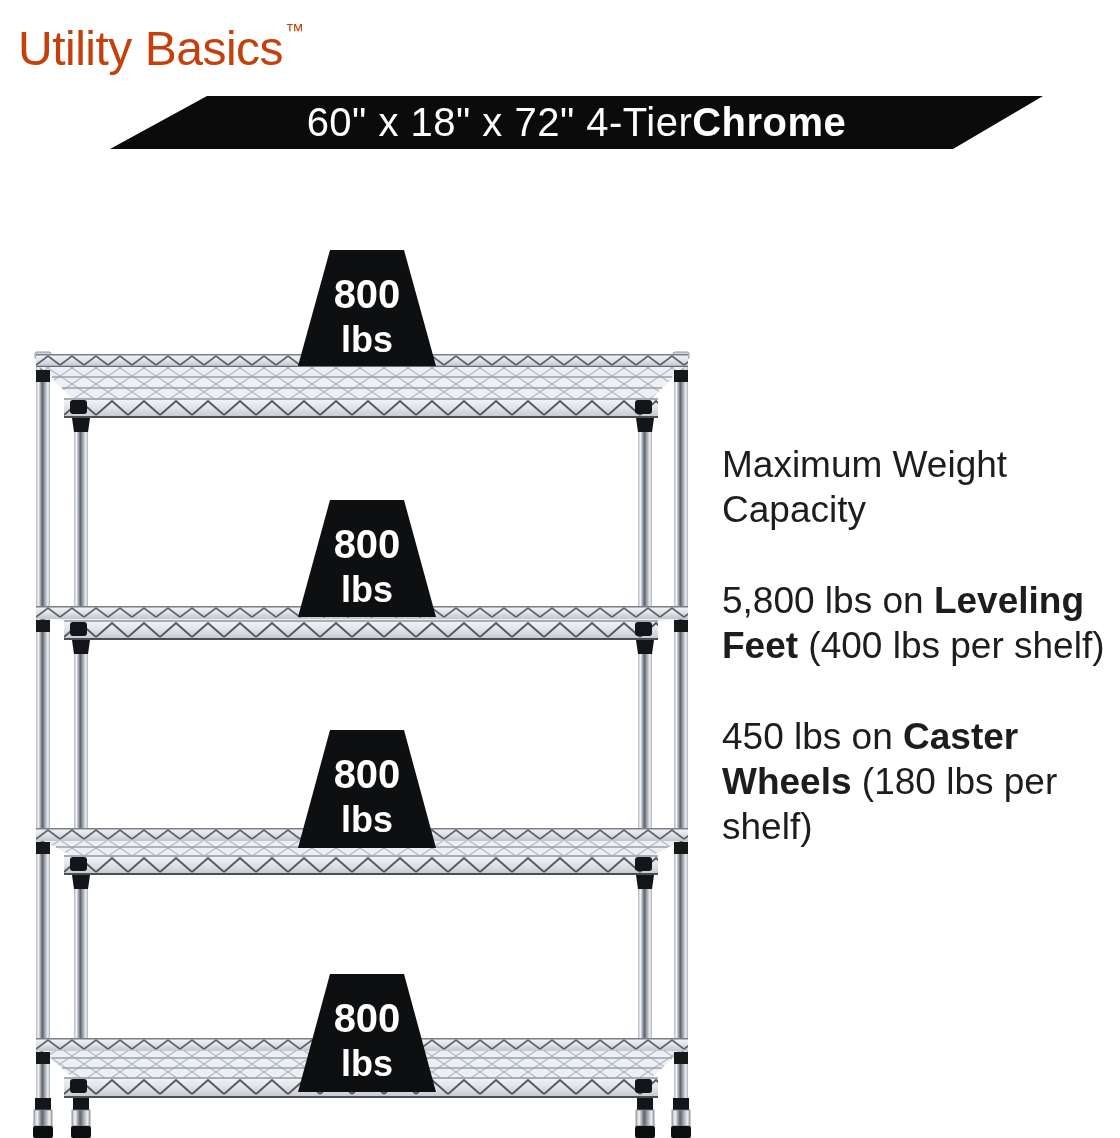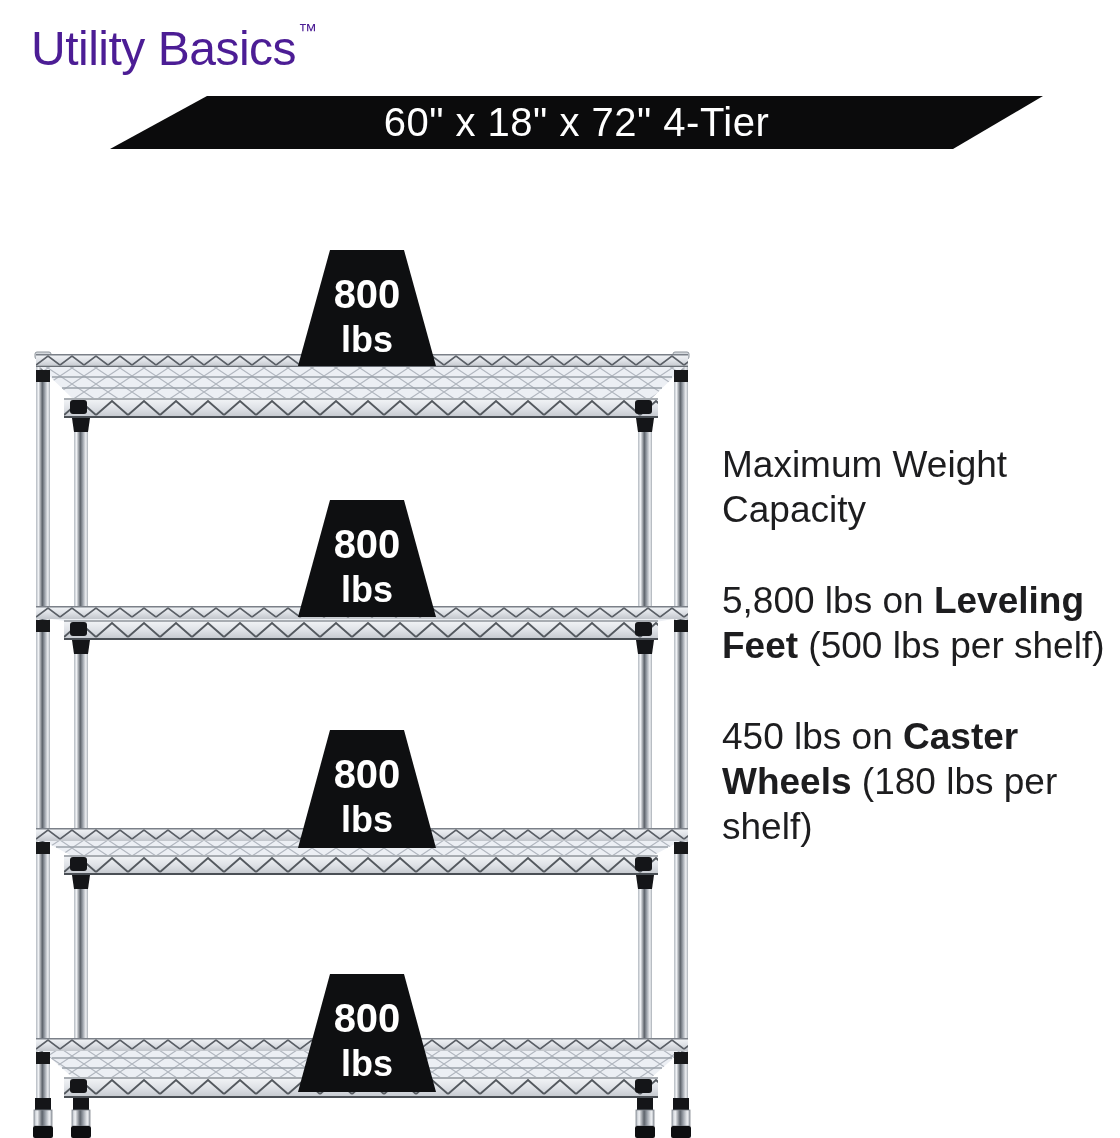--- a/index.html
+++ b/index.html
@@ -5,23 +5,23 @@
   html,body { margin:0; padding:0; }
   body {
     width:1120px; height:1138px; position:relative; overflow:hidden;
     background:#ffffff;
     font-family:"Liberation Sans", sans-serif;
     color:#1d1d1f;
   }
 
   
   .logo {
-    position:absolute; left:31px; top:0px; height:64px;
+    position:absolute; left:18px; top:0px; height:64px;
     font-size:48px; line-height:62px; font-weight:500;
-    letter-spacing:-0.5px; color:#4c1d95; white-space:nowrap;
+    letter-spacing:-0.5px; color:#c2410c; white-space:nowrap;
   }
   .logo sup { font-size:19px; font-weight:400; vertical-align:28px; margin-left:2px; }
 
   
   .banner {
     position:absolute; left:110px; top:96px; width:933px; height:53px;
     display:flex; align-items:center; justify-content:center;
     clip-path:polygon(97px 0%, 100% 0%, calc(100% - 90px) 100%, 0% 100%);
     color:#ffffff; font-size:40px; letter-spacing:0.5px; white-space:nowrap;
   }
@@ -215,19 +215,20 @@
     <polygon points="330,974 404,974 436,1092 298,1092" fill="#0e0f11"></polygon>
     <text class="badge-num" x="367" y="1032">800</text>
     <text class="badge-unit" x="367" y="1076">lbs</text>
   </g>
 </svg>
 
 <div class="logo"><span>Utility Basics</span><sup>™</sup></div>
 
 <div class="banner" style="background:#0b0b0c;">
   <span style="padding:0">60" x 18" x 72" 4-Tier </span>
+    <span class="bold" style="padding:0">Chrome</span>
 </div>
 
 <div class="info">
   <p class="para">Maximum Weight Capacity</p>
-  <p class="para"><span>5,800 lbs on </span><b>Leveling Feet</b><span> (500 lbs per shelf)</span></p>
+  <p class="para"><span>5,800 lbs on </span><b>Leveling Feet</b><span> (400 lbs per shelf)</span></p>
   <p class="para"><span>450 lbs on </span><b>Caster Wheels</b><span> (180 lbs per shelf)</span></p>
 </div>
 
 </body></html>

